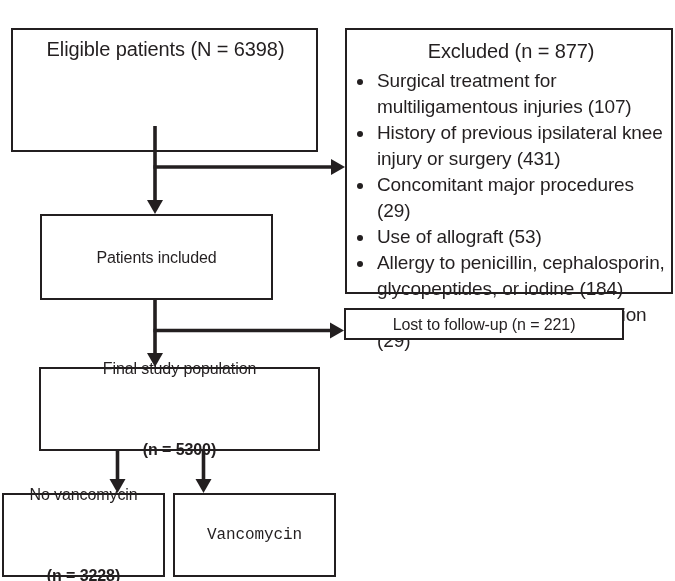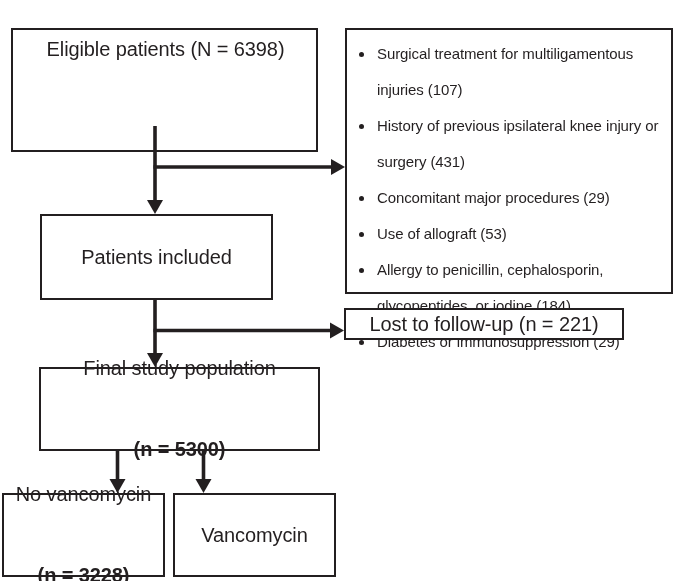--- a/index.html
+++ b/index.html
@@ -22,21 +22,21 @@
     box-sizing: border-box;
     border: 2.5px solid var(--ink, #231f20);
     background: #ffffff;
   }
   .center-box {
     display: flex;
     flex-direction: column;
     align-items: center;
     justify-content: center;
     text-align: center;
-    font-size: 20px;
+    font-size: 16px;
     line-height: 29px;
     gap: 8px;
   }
   .box-title {
     text-align: center;
     font-size: 20px;
     line-height: 30px;
   }
   ul.bullets {
     margin: 0;
@@ -56,28 +56,28 @@
     line-height: 27px;
   }
   #excluded-box {
     left: 345px; top: 28px; width: 328px; height: 266px;
     padding: 6px 6px 0 10px;
   }
   #excluded-box .box-title {
     margin-bottom: 2px;
   }
   #excluded-box ul.bullets {
-    font-size: 15px;
-    line-height: 36px;
+    font-size: 19px;
+    line-height: 26px;
   }
   #included-box { left: 40px; top: 214px; width: 233px; height: 86px; }
   #lost-box     { left: 344px; top: 308px; width: 280px; height: 32px; }
   #final-box    { left: 39px; top: 367px; width: 281px; height: 84px; }
   #novanco-box  { left: 2px;  top: 493px; width: 163px; height: 84px; }
-  #vanco-box    { left: 173px; top: 493px; width: 163px; height: 84px; }
+  #vanco-box    { left: 173px; top: 493px; width: 163px; height: 84px; font-family: Liberation Mono, monospace; }
   .count-bold { font-weight: bold; margin-top: 44px; }
   #connectors {
     position: absolute;
     left: 0; top: 0;
     pointer-events: none;
   }
   .stem {
     stroke: var(--ink, #231f20);
     stroke-width: 3.6;
   }
@@ -89,20 +89,21 @@
 </head>
 <body>
 
 <div id="canvas" style="--ink: #231f20; --background: #ffffff;">
 
   <div class="box" id="eligible-box">
     <div class="box-title">Eligible patients (N = 6398)</div>
   </div>
 
   <div class="box" id="excluded-box">
+    <div class="box-title">Excluded (n = 877)</div>
     <ul class="bullets">
         <li>Surgical treatment for multiligamentous injuries (107)</li>
         <li>History of previous ipsilateral knee injury or surgery (431)</li>
         <li>Concomitant major procedures (29)</li>
         <li>Use of allograft (53)</li>
         <li>Allergy to penicillin, cephalosporin, glycopeptides, or iodine (184)</li>
         <li>Diabetes or immunosuppression (29)</li>
       </ul>
   </div>
 

